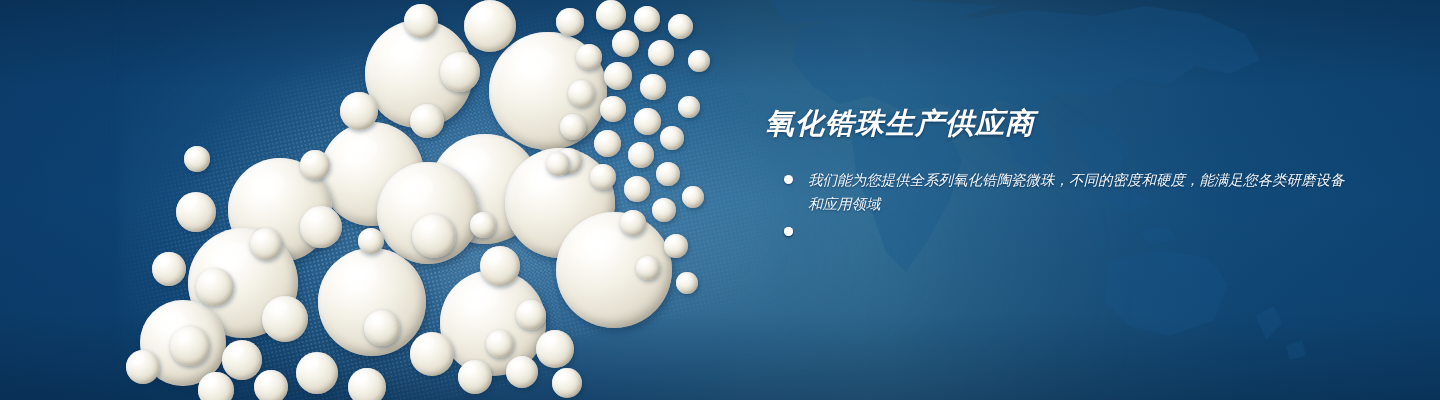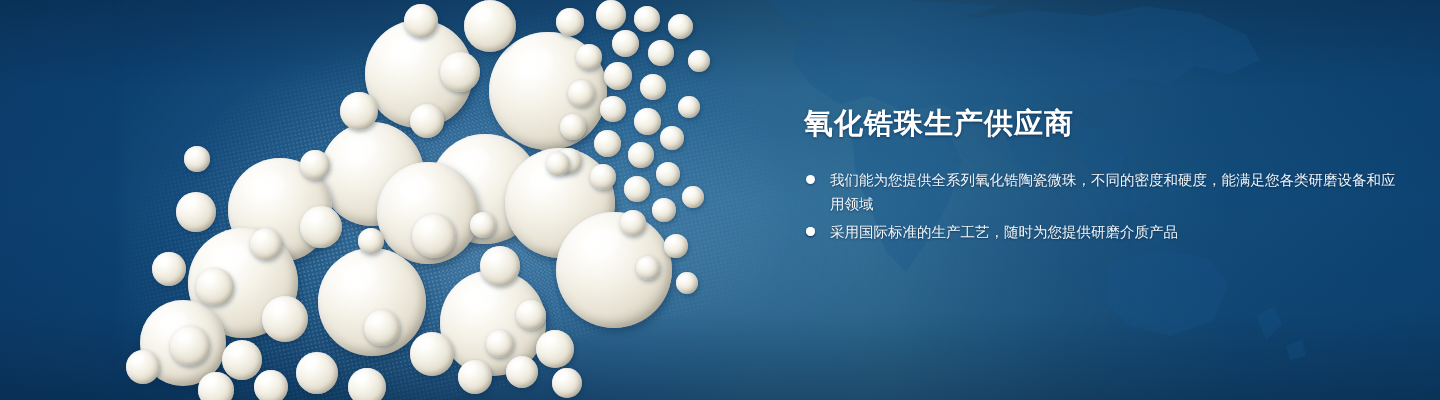--- a/index.html
+++ b/index.html
@@ -149,37 +149,38 @@
     transform: rotate(-22deg);
   }
   .bead.sm { box-shadow:
       inset -2px -2px 5px rgba(110,104,90,0.40),
       inset 2px 2px 4px rgba(255,255,255,0.8),
       1px 2px 4px rgba(10,40,70,0.34); }
 
   
   .content {
     position: absolute;
-    left: 804px;
+    left: 765px;
     top: 104px;
     width: 600px;
+    font-style: italic;
   }
   .title {
     color: #ffffff;
     font-size: 29px;
     line-height: 38px;
     font-weight: bold;
     letter-spacing: 1px;
     margin: 0 0 26px 0;
     text-shadow: 0 1px 3px rgba(0,24,52,0.55);
     white-space: nowrap;
   }
   .bullets {
     list-style: none;
-    margin: 0;
+    margin: 17px;
     padding: 0;
   }
   .bullet {
     position: relative;
     padding-left: 26px;
     color: #f2f6fa;
     font-size: 14.5px;
     line-height: 24px;
     margin-bottom: 4px;
     text-shadow: 0 1px 2px rgba(0,22,48,0.5);
@@ -321,18 +322,17 @@
     <ul class="bullets">
       <li class="bullet">
         <span class="dot"></span>
         <span>我们能为您提供全系列氧化锆陶瓷微珠，不同的密度和硬度，能满足您各类研磨设备和应用领域</span>
       </li>
       <li class="bullet">
         <span class="dot"></span>
       </li>
       <li class="bullet">
         <span class="dot"></span>
-        <span>采用国际标准的生产工艺，随时为您提供研磨介质产品</span>
       </li>
     </ul>
   </div>
 
 </div>
 
 </body></html>

